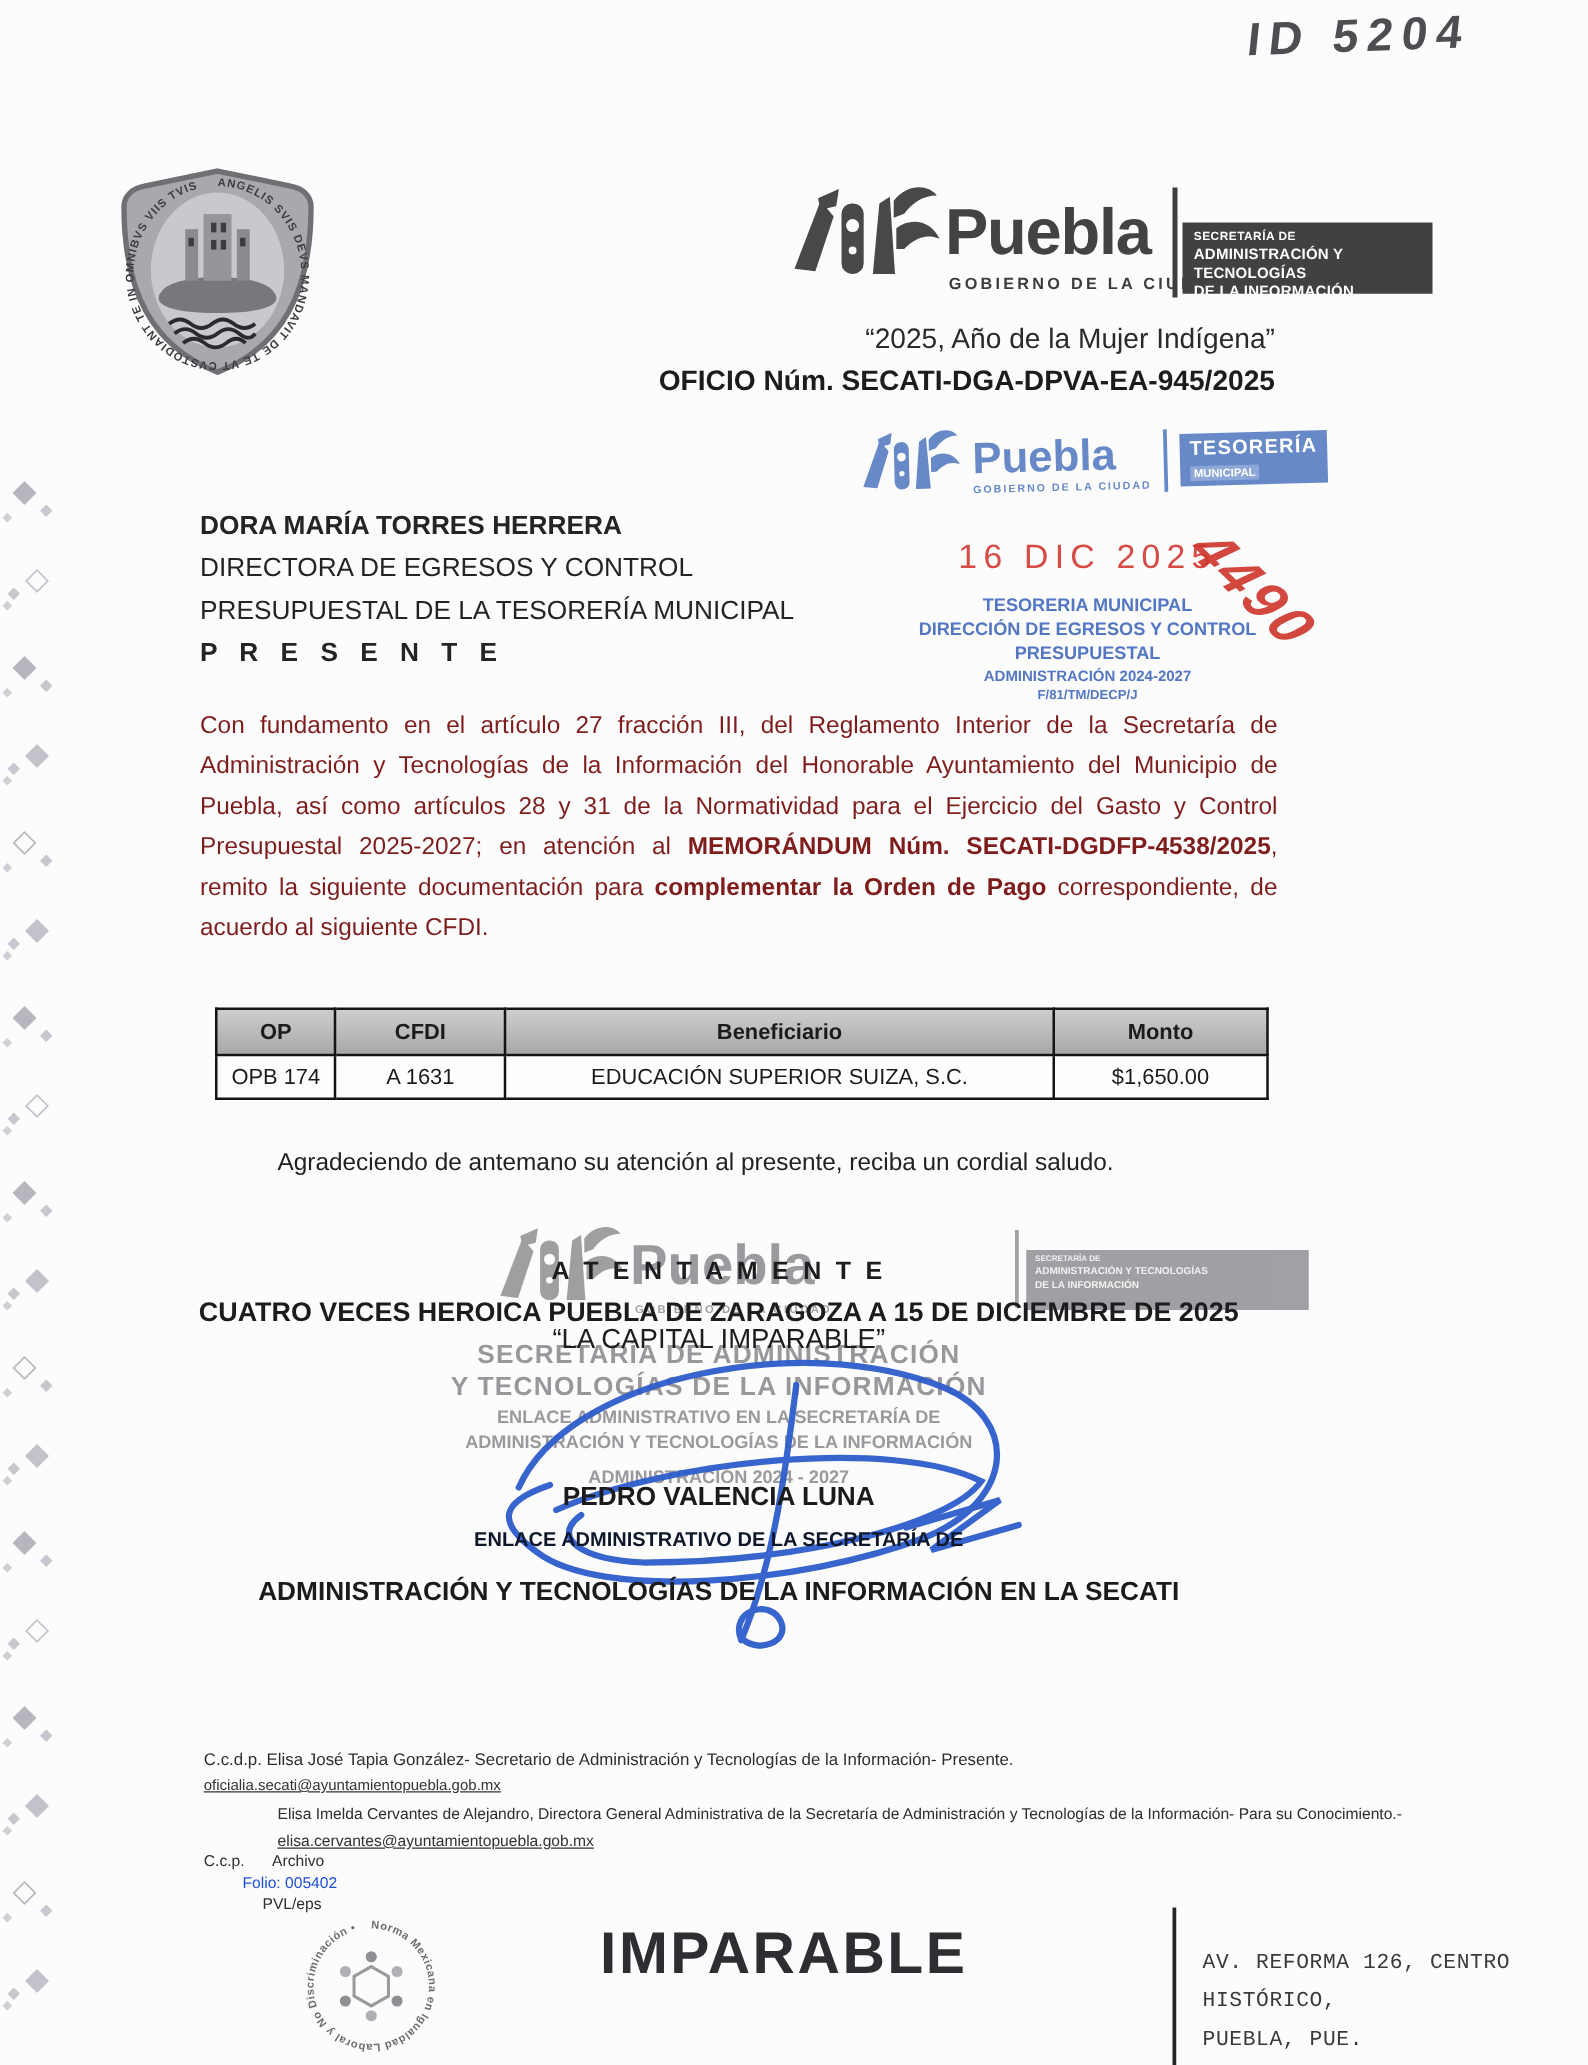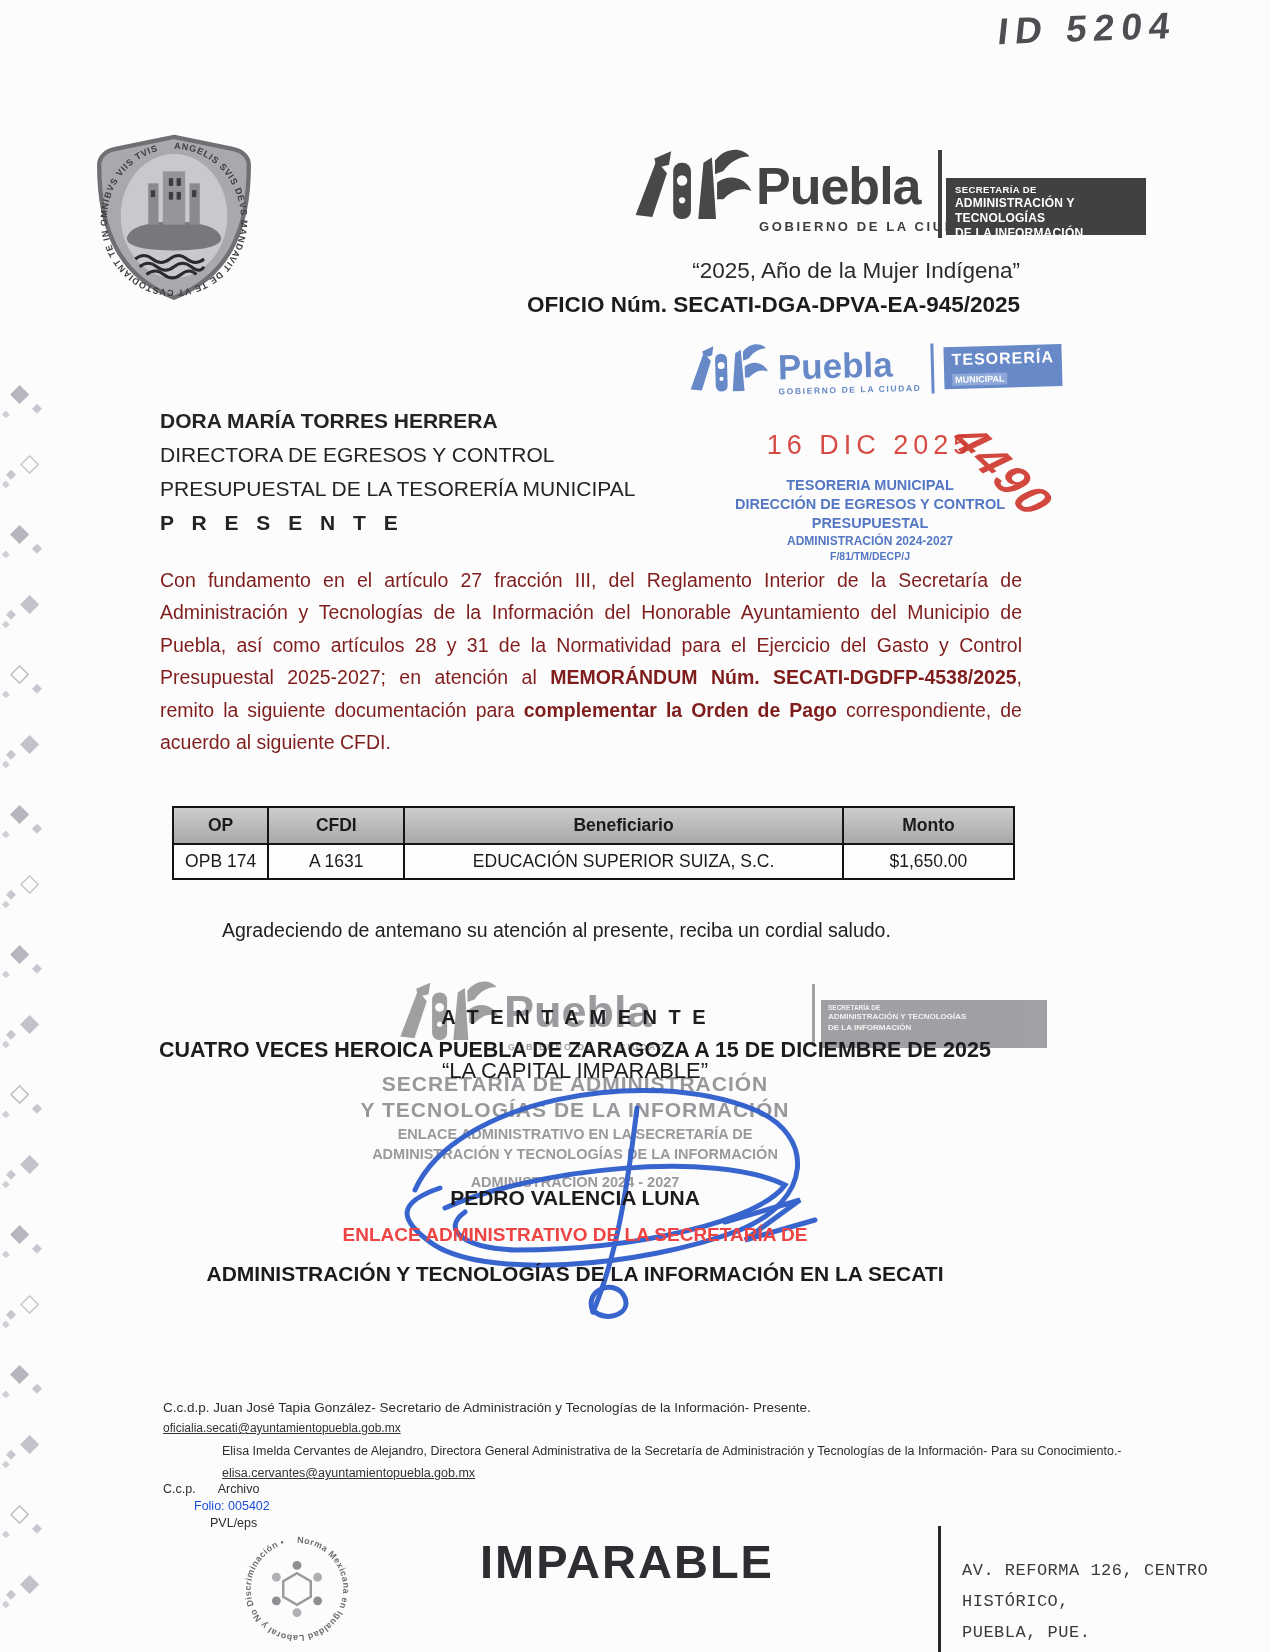--- a/index.html
+++ b/index.html
@@ -76,21 +76,21 @@
   .cline{left:135px;width:880px;text-align:center;}
   .atent{top:1006px;font-size:20px;font-weight:800;letter-spacing:3px;color:#1d1d1f;}
   .citydate{top:1038px;font-size:21.5px;font-weight:800;color:#1c1c1e;}
   .gray1{top:1072px;font-size:21px;font-weight:700;color:#98989c;letter-spacing:1px;}
   .gray2{top:1098px;font-size:21px;font-weight:700;color:#98989c;letter-spacing:1px;}
   .motto2{top:1058px;font-size:22px;font-weight:400;color:#1d1d1f;}
   .gray3{top:1126px;font-size:14.5px;font-weight:700;color:#9a9a9e;}
   .gray4{top:1146px;font-size:14.5px;font-weight:700;color:#9a9a9e;}
   .gray5{top:1174px;font-size:14.5px;font-weight:700;color:#9a9a9e;}
   .signame{top:1186px;font-size:21px;font-weight:800;color:#1b1b1d;}
-  .sigt1{top:1224px;font-size:19px;font-weight:800;color:#ef4444;}
+  .sigt1{top:1224px;font-size:16px;font-weight:800;color:#0f172a;}
   .sigt2{top:1262px;font-size:21px;font-weight:800;color:#1b1b1d;}
   .sigsvg{left:385px;top:1050px;width:450px;height:270px;}
 
   
   .f1{left:163px;top:1400px;font-size:13.5px;color:#2e2e30;}
   .femail1{left:163px;top:1421px;font-size:12px;color:#333;text-decoration:underline;}
   .f2{left:222px;top:1444px;font-size:12.5px;color:#2e2e30;}
   .femail2{left:222px;top:1466px;font-size:12.5px;color:#333;text-decoration:underline;}
   .fccp{left:163px;top:1482px;font-size:12.5px;color:#2e2e30;}
   .fccp .lab{margin-right:22px;}
@@ -360,21 +360,21 @@
       <path d="M340,172 L415,150 L360,190 L430,170"></path>
       <path d="M252,58 C242,140 232,205 208,262"></path>
       <path d="M208,262 C198,238 232,228 240,248 C246,264 222,272 210,262"></path>
     </g>
   </svg>
 
   <div class="abs cline signame">PEDRO VALENCIA LUNA</div>
   <div class="abs cline sigt1">ENLACE ADMINISTRATIVO DE LA SECRETARÍA DE</div>
   <div class="abs cline sigt2">ADMINISTRACIÓN Y TECNOLOGÍAS DE LA INFORMACIÓN EN LA SECATI</div>
 
-  <div class="abs f1">C.c.d.p. Juan José Tapia González- Secretario de Administración y Tecnologías de la Información- Presente.</div>
+  <div class="abs f1">C.c.d.p. Elisa José Tapia González- Secretario de Administración y Tecnologías de la Información- Presente.</div>
   <div class="abs femail1">oficialia.secati@ayuntamientopuebla.gob.mx</div>
   <div class="abs f2">Elisa Imelda Cervantes de Alejandro, Directora General Administrativa de la Secretaría de Administración y Tecnologías de la Información- Para su Conocimiento.-</div>
   <div class="abs femail2">elisa.cervantes@ayuntamientopuebla.gob.mx</div>
   <div class="abs fccp">
     <span class="lab">C.c.p.</span><span>Archivo</span>
   </div>
   <div class="abs ffolio">Folio: 005402</div>
   <div class="abs fpvl">PVL/eps</div>
 
   <svg class="abs nomseal" viewBox="0 0 120 120">

